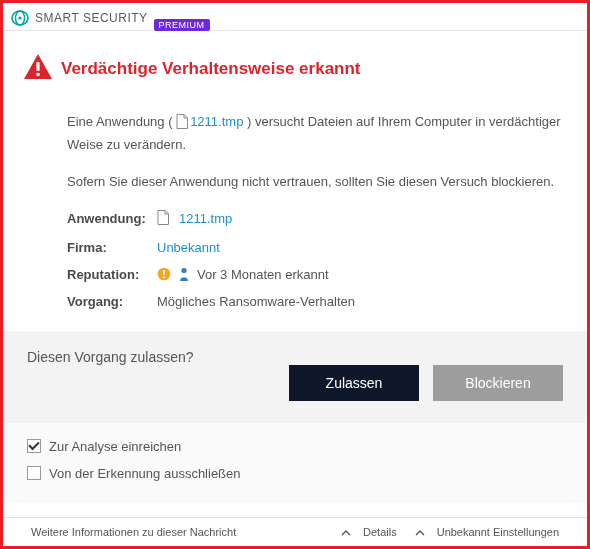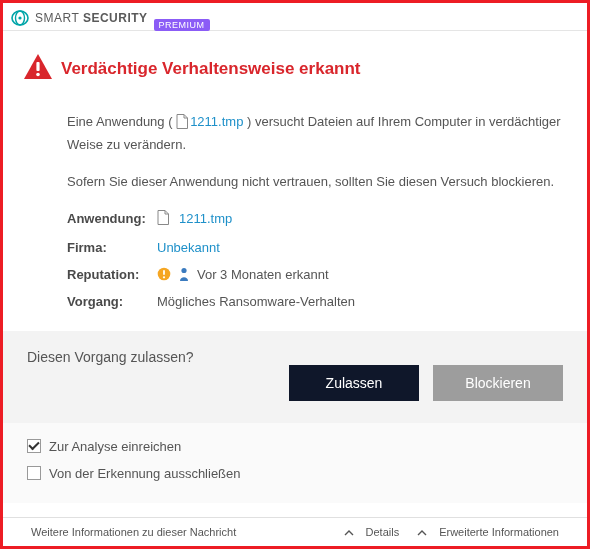--- a/index.html
+++ b/index.html
@@ -2,22 +2,22 @@
 <html><head>
 <meta charset="utf-8">
 <style>
   * { box-sizing: border-box; margin: 0; padding: 0; }
   html, body { width: 590px; height: 549px; font-family: "Segoe UI", Arial, sans-serif; font-size: 13px; color: #4a4a4a; }
   .window { width: 590px; height: 549px; border: 3px solid #ed1c24; background: #fff; display: flex; flex-direction: column; }
   .titlebar { height: 28px; display: flex; align-items: center; padding: 3px 8px 0 8px; gap: 6px; border-bottom: 1px solid #e5e5e5; }
   .brand-logo { width: 18px; height: 18px; }
   .brand-text { font-size: 12px; letter-spacing: 0.5px; color: #5a5a5a; }
   .brand-text .semi { font-weight: 400; }
-  .brand-text .reg { font-weight: 700; }
-  .badge { background: #8b5cf6; color: #fff; font-size: 9px; padding: 1px 5px; border-radius: 2px; letter-spacing: 0.5px; margin-top: 14px; }
+  .brand-text .reg { font-weight: 400; }
+  .badge { background: #6d28d9; color: #fff; font-size: 9px; padding: 1px 5px; border-radius: 2px; letter-spacing: 0.5px; margin-top: 14px; }
   .content { padding: 22px 20px 10px 20px; flex: 0 0 auto; }
   .alert-row { display: flex; align-items: center; gap: 8px; margin-bottom: 28px; }
   .alert-title { color: #d9262c; font-size: 17px; font-weight: 600; }
   .body-text { padding-left: 44px; }
   .para { margin-bottom: 18px; line-height: 1.5; color: #555; margin-top: 16px; }
   .fileicon { display: inline-block; vertical-align: -3px; margin-right: 2px; }
   .link { color: #1e90c9; }
   .kv { display: flex; margin-bottom: 12px; align-items: center; }
   .kv .k { width: 90px; font-weight: 600; color: #4a4a4a; }
   .kv .v { color: #555; display: flex; align-items: center; gap: 8px; }
@@ -151,17 +151,17 @@
     <span class="flink">
       <span class="chev"><svg width="10" height="7" viewBox="0 0 10 7">
             <path d="M1 6 L5 2 L9 6" fill="none" stroke="#555" stroke-width="1.4"></path>
           </svg></span>
       <span>Details</span>
     </span>
     <span class="flink">
       <span class="chev"><svg width="10" height="7" viewBox="0 0 10 7">
             <path d="M1 6 L5 2 L9 6" fill="none" stroke="#555" stroke-width="1.4"></path>
           </svg></span>
-      <span>Erweiterte Informationen</span>
+      <span>Unbekannt Einstellungen</span>
     </span>
   </div>
 
 </div>
 
 </body></html>

